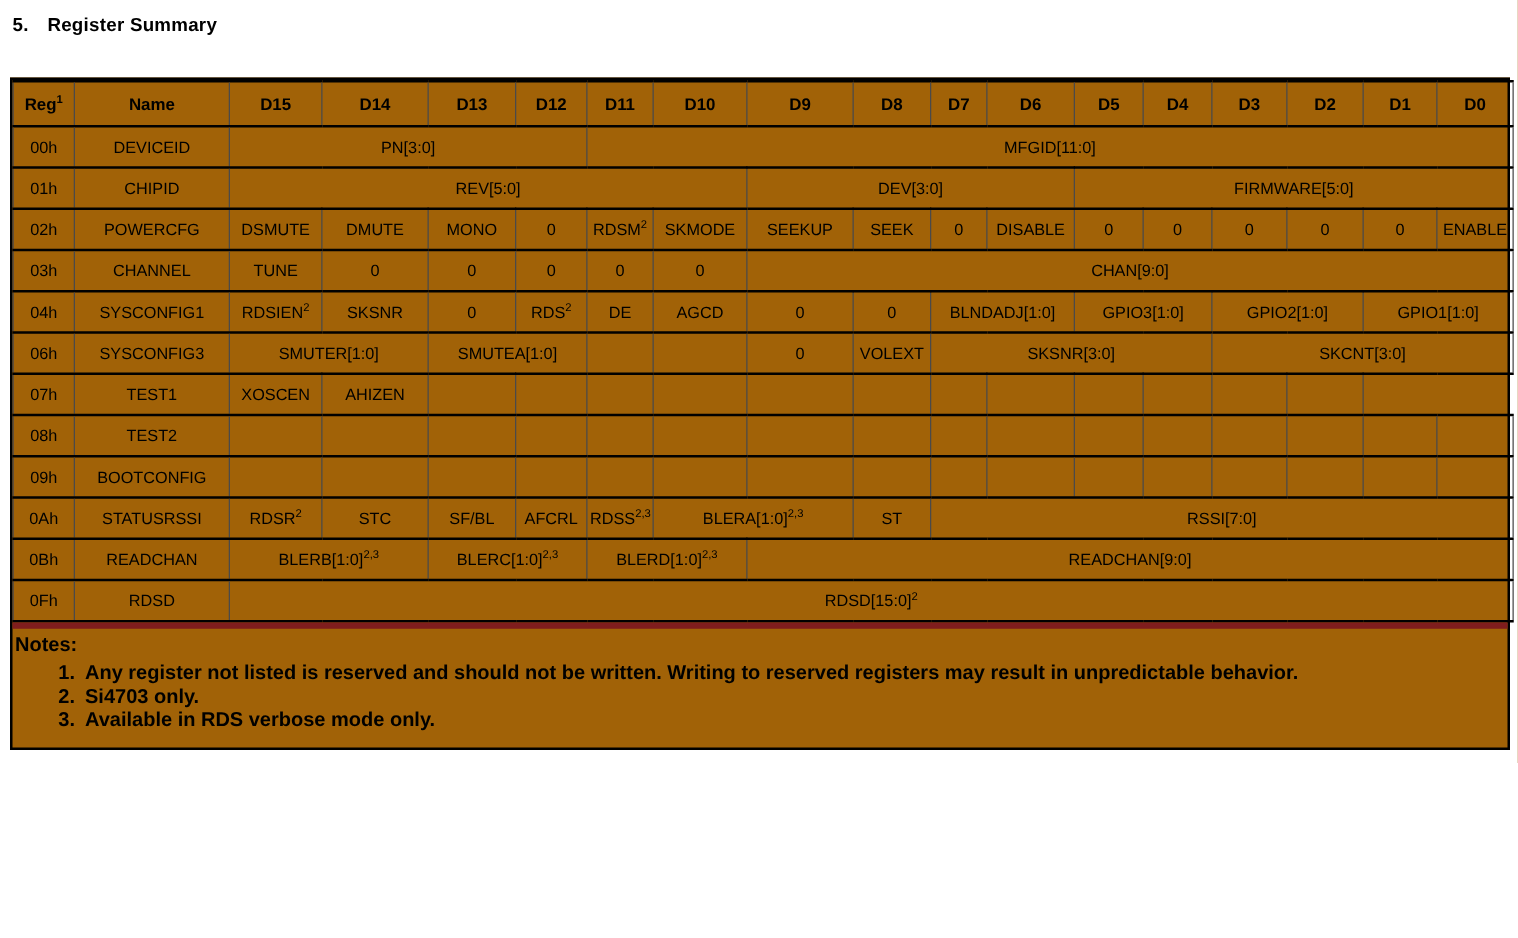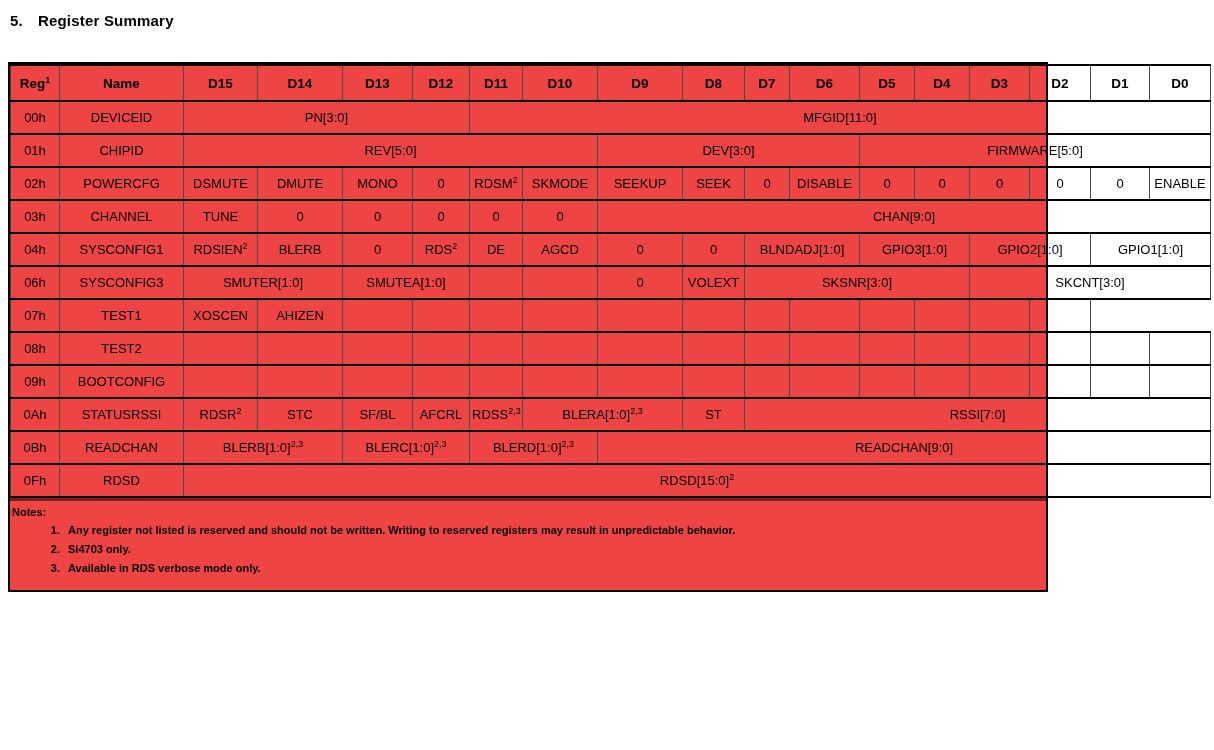--- a/index.html
+++ b/index.html
@@ -14,23 +14,23 @@
   .page-title {
     margin: 12px 0 0 10px;
     font-size: 15px;
     font-weight: bold;
     letter-spacing: 0.2px;
   }
   .page-title .title-num { margin-right: 15px; }
   .table-frame {
     position: absolute;
     left: 8px; top: 62px;
-    width: 1040px;
+    width: 1200px;
     border: 2px solid #000;
-    background: #ef4444;
+    background: #a16207;
   }
   table.reg-table {
     border-collapse: collapse;
     table-layout: fixed;
     width: 100%;
   }
   .reg-table th, .reg-table td {
     border-left: 1px solid #4a4a4a;
     border-right: 1px solid #4a4a4a;
     border-top: 2px solid #000;
@@ -47,23 +47,23 @@
     font-size: 13.5px;
     height: 36px;
   }
   .reg-table td { height: 33px; font-weight: normal; }
   .reg-table sup {
     font-size: 9px;
     line-height: 0;
     vertical-align: super;
   }
   .notes-section {
-    border-top: 3px solid #7f1d1d;
+    border-top: 5px solid #7f1d1d;
     padding: 5px 8px 12px 2px;
-    font-size: 11px;
+    font-size: 16px;
     min-height: 86px;
   }
   .notes-label { font-weight: bold; margin-bottom: 3px; }
   .note-row { display: flex; line-height: 19px; }
   .note-num {
     font-weight: bold;
     flex: none;
     width: 20px;
     text-align: right;
     margin-left: 28px;
@@ -162,21 +162,21 @@
           <td>0</td>
           <td>0</td>
           <td>0</td>
           <td>0</td>
           <td colspan="10">CHAN[9:0]</td>
         </tr>
         <tr>
           <td>04h</td>
           <td>SYSCONFIG1</td>
           <td>RDSIEN<sup>2</sup></td>
-          <td>BLERB</td>
+          <td>SKSNR</td>
           <td>0</td>
           <td>RDS<sup>2</sup></td>
           <td>DE</td>
           <td>AGCD</td>
           <td>0</td>
           <td>0</td>
           <td colspan="2">BLNDADJ[1:0]</td>
           <td colspan="2">GPIO3[1:0]</td>
           <td colspan="2">GPIO2[1:0]</td>
           <td colspan="2">GPIO1[1:0]</td>

